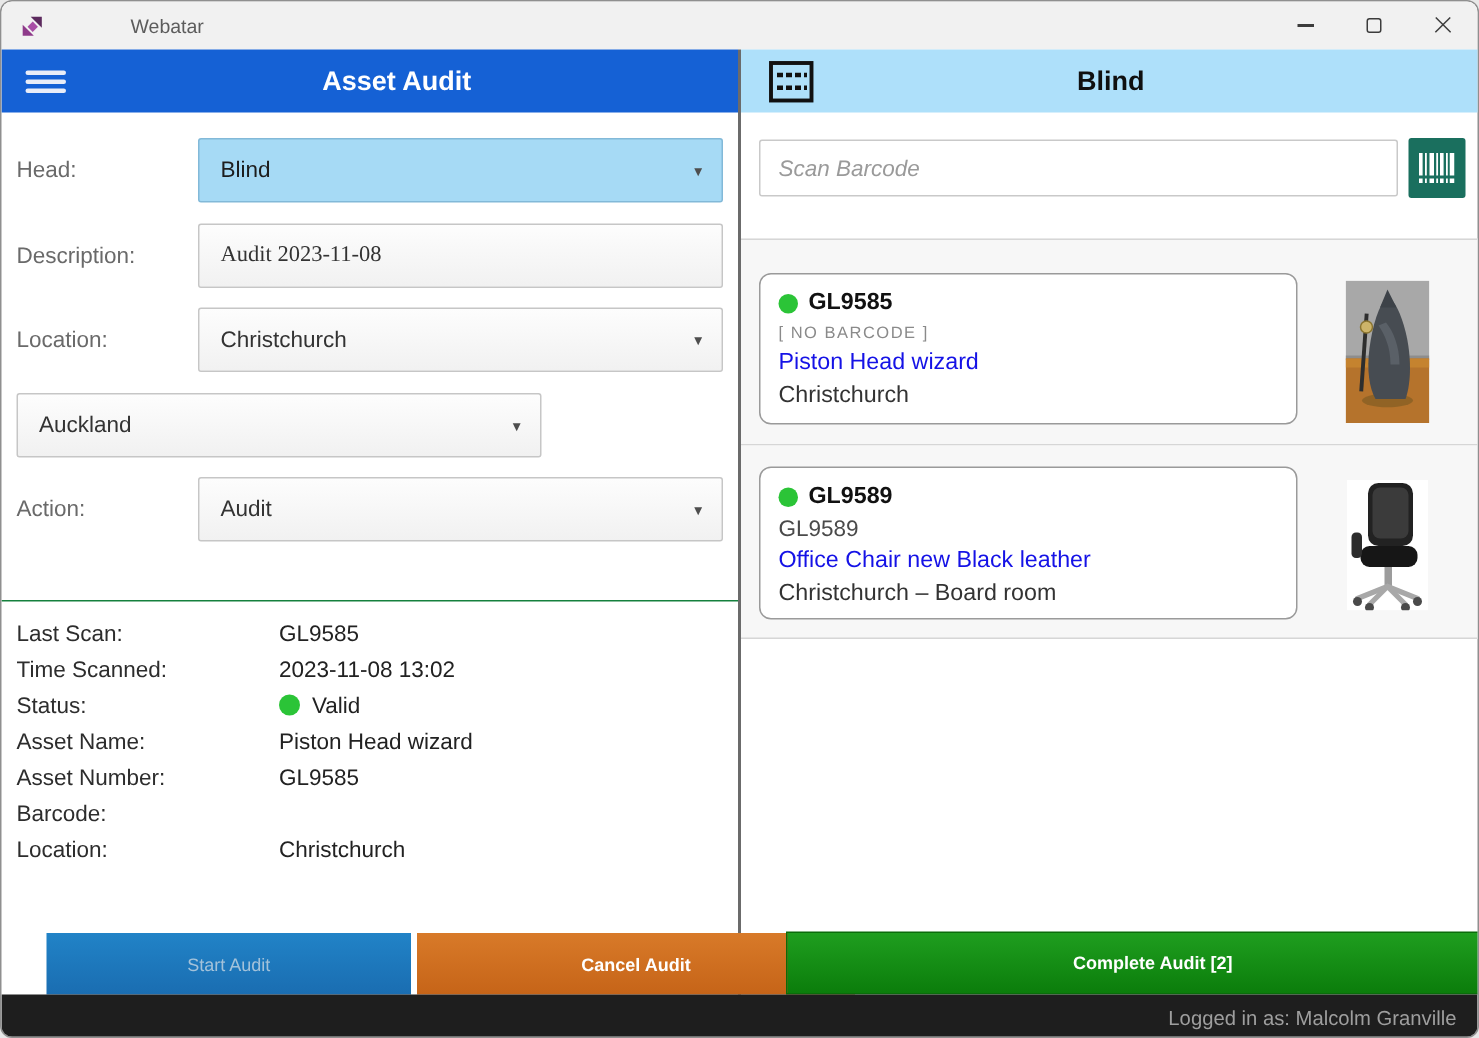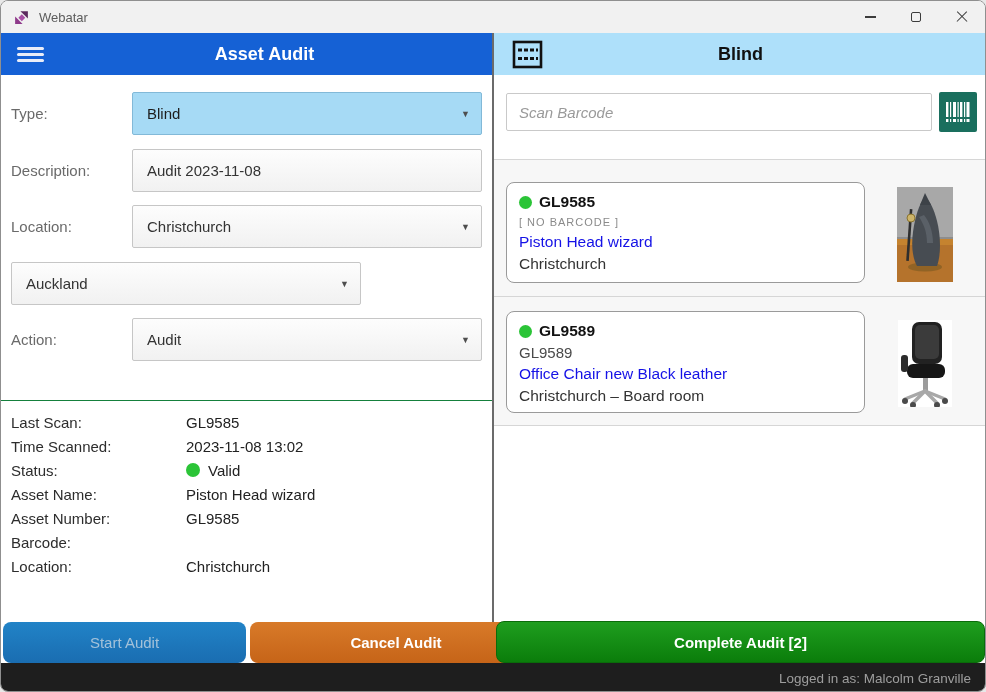--- a/index.html
+++ b/index.html
@@ -1,21 +1,21 @@
 <!DOCTYPE html>
 <html><head>
 <meta charset="utf-8">
 <style>
   * { box-sizing: border-box; margin: 0; padding: 0; }
   html,body { width: 986px; height: 692px; background:#e8e8e8; font-family:"Liberation Sans","DejaVu Sans",sans-serif; }
   .window { position:relative; width:986px; height:692px; background:#fff; border:1px solid #8f8f8f;
             border-radius:8px; overflow:hidden; }
 
   
-  .titlebar { position:absolute; left:0; top:0; width:100%; height:32px; background:#f1f1f1; display:flex; align-items:center; }
+  .titlebar { position:absolute; left:0; top:0; width:100%; height:32px; background:#f1f1f1; display:flex; align-items:center;gap:48px; }
   .app-logo { width:17px; height:17px; margin-left:12px; }
   .titlebar-title { font-size:13px; color:#5c5c5c; margin-left:9px; }
   .win-controls { position:absolute; right:0; top:0; height:32px; display:flex; }
   .win-btn { width:46px; height:32px; display:flex; align-items:center; justify-content:center; cursor:default; }
   .glyph-min { width:11px; height:1.4px; background:#3c3c3c; }
   .glyph-max { width:10px; height:10px; border:1.3px solid #3c3c3c; border-radius:2px; }
   .glyph-close { position:relative; width:12px; height:12px; }
   .glyph-close::before,.glyph-close::after { content:""; position:absolute; left:-1px; top:5px; width:14px; height:1.4px; background:#3c3c3c; }
   .glyph-close::before { transform:rotate(45deg); } .glyph-close::after { transform:rotate(-45deg); }
 
@@ -34,32 +34,32 @@
   
   .form-row { position:absolute; left:10px; width:472px; display:flex; align-items:center; }
   .form-label { width:121px; font-size:15px; color:#6a6a6a; line-height:18px; }
   .field { position:relative; width:350px; height:43px; border:1px solid #c6c6c6; border-radius:2px;
            background:linear-gradient(180deg,#fdfdfd,#f1f1f1); display:flex; align-items:center;
            padding:0 14px; font-size:15px; color:#333; }
   .field.select { cursor:pointer; }
   .field .caret { position:absolute; right:11px; top:50%; transform:translateY(-50%); font-size:9px; color:#4e4e4e; }
   .field.type-highlight { background:#a6daf5; border-color:#82b9d8; color:#1d1d1d; }
   .field input { border:none; outline:none; background:transparent; width:100%; font-size:15px; color:#333;
-                 font-family:Liberation Sans, sans-serif; }
+                 font-family:Liberation Serif, serif; }
 
   
   .details { position:absolute; left:0; top:399px; width:491px; border-top:1px solid #15803d; padding:9px 0 0; }
   .detail-row { display:flex; align-items:center; height:24px; padding-left:10px; font-size:15px; color:#2d2d2d; }
   .detail-label { width:175px; }
   .detail-value { color:#222; display:flex; align-items:center; }
   .status-dot { display:inline-block; width:14px; height:14px; border-radius:50%; background:#2bc437; margin-right:8px; }
 
   
-  .btn { position:absolute; display:flex; align-items:center; justify-content:center; font-size:15px;
-         border-radius:8px; cursor:pointer; }
+  .btn { position:absolute; display:flex; align-items:center; justify-content:center; font-size:12px;
+         border-radius:0; cursor:pointer;margin-left:28px; }
   .btn-start { left:2px; top:621px; width:243px; height:41px;
                background:linear-gradient(180deg,#2183c7,#1a6db1); color:#a3c2da; }
   .btn-cancel { left:249px; top:621px; width:292px; height:41px;
                 background:linear-gradient(180deg,#d87a29,#c66418; ); background:linear-gradient(180deg,#d87a29,#c66418); color:#fff; font-weight:bold; }
   .btn-complete { left:495px; top:620px; width:489px; height:42px;
                   background:linear-gradient(180deg,#1f9e1f,#0b7d0b); border:1px solid #0a6c0a; color:#fff; font-weight:bold; }
 
   
   .scan-input { position:absolute; left:505px; top:92px; width:426px; height:38px; border:1px solid #c9c9c9;
                 border-radius:2px; background:#fff; padding:0 12px; font-size:15px; color:#000000;
@@ -135,21 +135,21 @@
         <rect x="6" y="17" width="4" height="3"></rect>
           <rect x="12" y="17" width="4" height="3"></rect>
         <rect x="18" y="17" width="4" height="3"></rect>
           <rect x="24" y="17" width="2" height="3"></rect>
       </g>
     </svg>
     <span class="right-header-title">Blind</span>
   </div>
 
   <div class="form-row" style="top:91px;">
-    <span class="form-label">Type:</span>
+    <span class="form-label">Head:</span>
     <div class="field select type-highlight">
       <span>Blind</span>
       <span class="caret">▼</span>
     </div>
   </div>
   <div class="form-row" style="top:148px;">
     <span class="form-label">Description:</span>
     <div class="field">
       <input value="Audit 2023-11-08" style="">
     </div>

